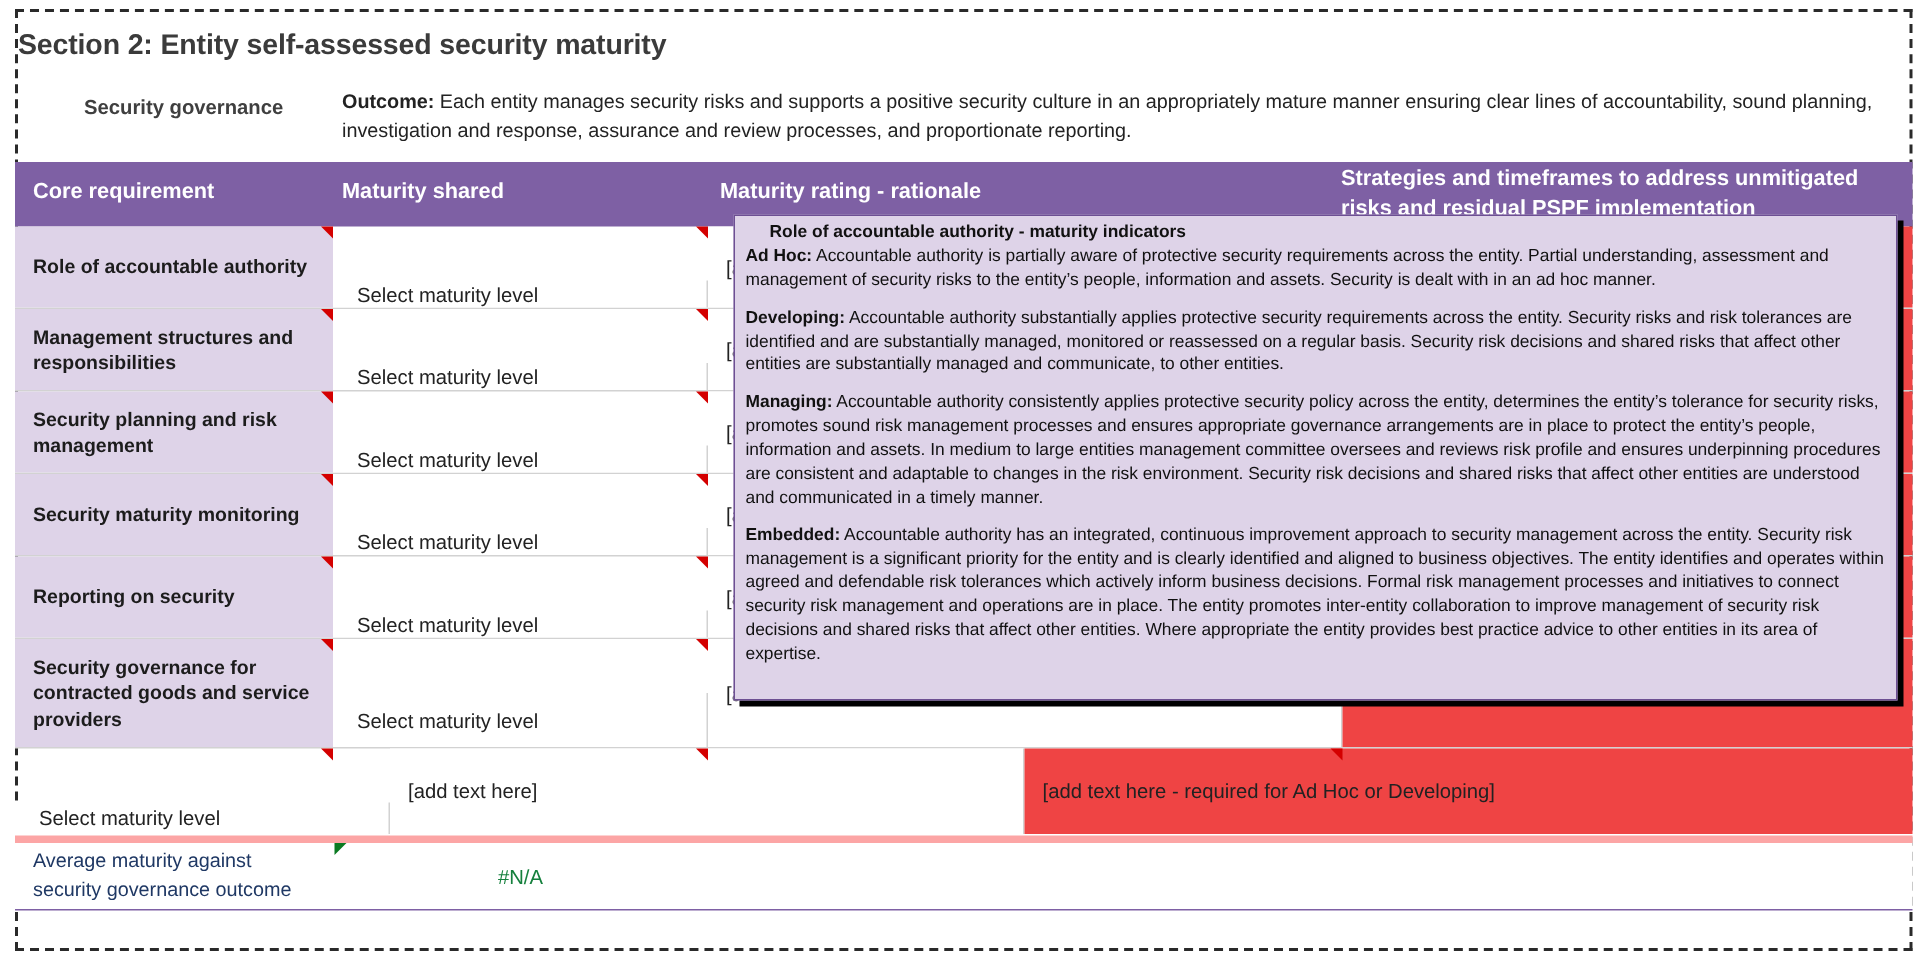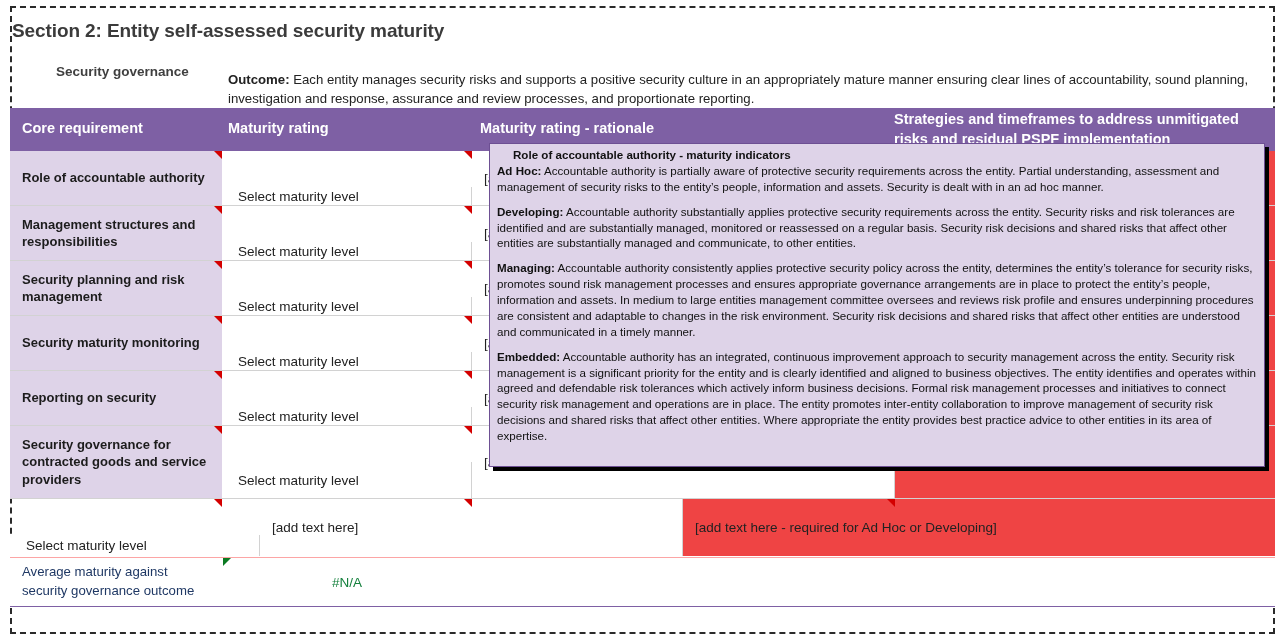--- a/index.html
+++ b/index.html
@@ -47,21 +47,21 @@
     top: 64px;
     width: 210px;
     font-size: 13.5px;
     font-weight: bold;
     color: #3f3f3f;
     padding-left: 44px;
   }
   .outcome-text {
     position: absolute;
     left: 228px;
-    top: 70px;
+    top: 58px;
     width: 1040px;
     font-size: 13.2px;
     color: #222222;
     line-height: 1.45;
   }
   .outcome-text b { font-weight: bold; }
 
   
   .header-band {
     position: absolute;
@@ -170,21 +170,21 @@
     border-right: 8px solid transparent;
   }
 
   
   .avg-row {
     position: absolute;
     left: 10px;
     top: 557px;
     width: 1265px;
     height: 50px;
-    border-top: 1px solid #fca5a5;
+    border-top: 5px solid #fca5a5;
     border-bottom: 1px solid #7e60a4;
     box-sizing: border-box;
     background: #ffffff;
     display: flex;
   }
   .avg-label {
     width: 212px;
     flex: 0 0 212px;
     box-sizing: border-box;
     padding: 0 10px 0 12px;
@@ -234,21 +234,21 @@
 
   <div class="print-border"></div>
 
   <div class="title">Section 2: Entity self-assessed security maturity</div>
 
   <div class="outcome-label">Security governance</div>
   <div class="outcome-text"><b>Outcome:</b><span> Each entity manages security risks and supports a positive security culture in an appropriately mature manner ensuring clear lines of accountability, sound planning, investigation and response, assurance and review processes, and proportionate reporting.</span></div>
 
   <div class="header-band"></div>
   <div class="hdr hdr-core">Core requirement</div>
-  <div class="hdr hdr-rating">Maturity rating</div>
+  <div class="hdr hdr-rating">Maturity shared</div>
   <div class="hdr hdr-rat">Maturity rating - rationale</div>
   <div class="hdr hdr-strat">Strategies and timeframes to address unmitigated risks and residual PSPF implementation</div>
 
   <div class="grid">
 
     <div class="row" style="height:55px">
       <span class="cmark m1"></span>
       <span class="cmark m2"></span>
       <span class="cmark m3"></span>
       <div class="c1">Role of accountable authority</div>

